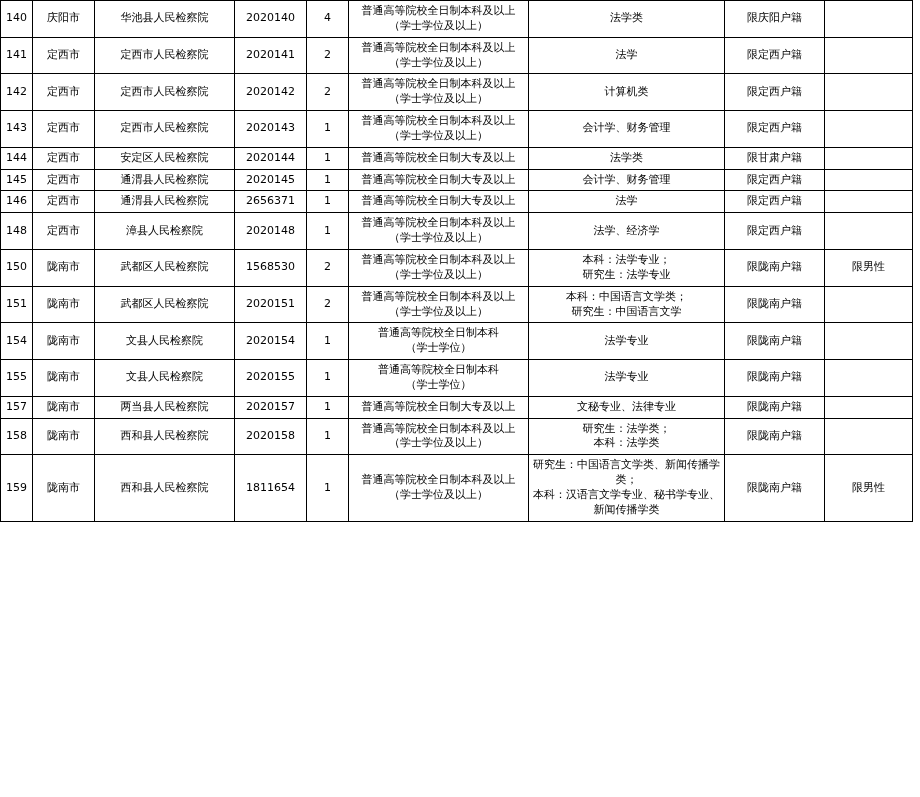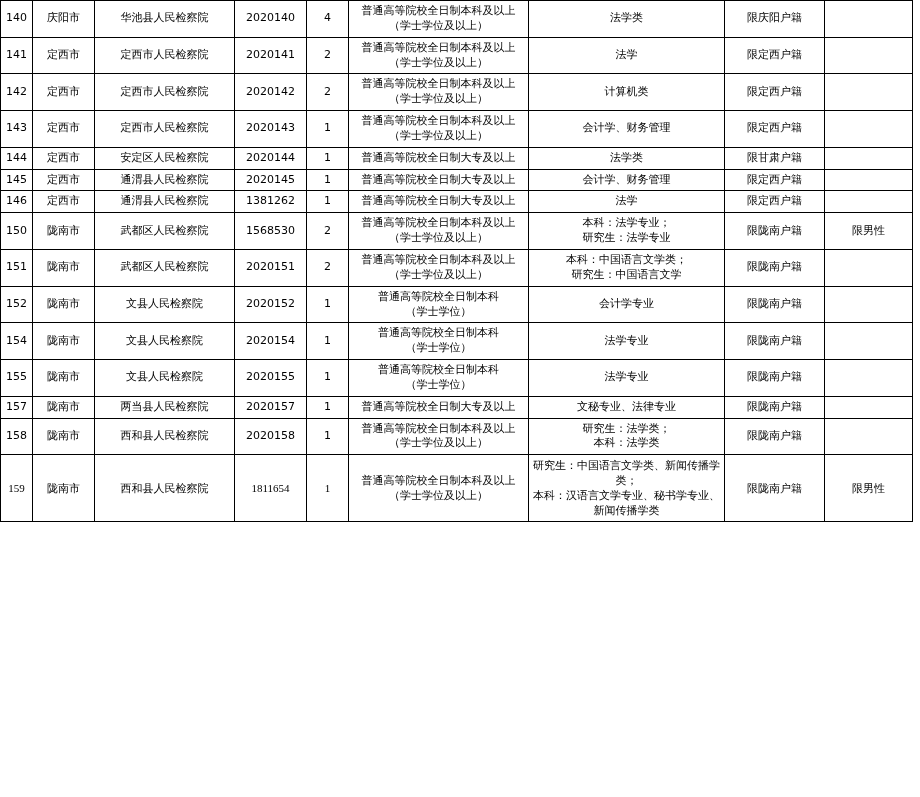--- a/index.html
+++ b/index.html
@@ -31,21 +31,21 @@
   col.c-city  { width: 62px; }
   col.c-unit  { width: 140px; }
   col.c-code  { width: 72px; }
   col.c-num   { width: 42px; }
   col.c-edu   { width: 180px; }
   col.c-major { width: 196px; }
   col.c-house { width: 100px; }
   col.c-other { width: 88px; }
 
   .cell-line { display: block; }
-  .row-tall td { padding-top: 6px; padding-bottom: 6px; font-family: Liberation Serif, serif; }
+  .row-tall td { padding-top: 6px; padding-bottom: 6px; }
 </style>
 </head>
 <body>
 
 <table id="recruit-table">
   <colgroup>
     <col class="c-index">
     <col class="c-city">
     <col class="c-unit">
     <col class="c-code">
@@ -147,27 +147,43 @@
         <td>
           <span class="cell-line">会计学、财务管理</span>
         </td>
         <td>限定西户籍</td>
         <td></td>
       </tr>
       <tr>
         <td>146</td>
         <td>定西市</td>
         <td>通渭县人民检察院</td>
-        <td>1381262</td>
+        <td>2656371</td>
         <td>1</td>
         <td>
           <span class="cell-line">普通高等院校全日制大专及以上</span>
         </td>
         <td>
           <span class="cell-line">法学</span>
+        </td>
+        <td>限定西户籍</td>
+        <td></td>
+      </tr>
+      <tr>
+        <td>148</td>
+        <td>定西市</td>
+        <td>漳县人民检察院</td>
+        <td>2020148</td>
+        <td>1</td>
+        <td>
+          <span class="cell-line">普通高等院校全日制本科及以上</span>
+          <span class="cell-line">（学士学位及以上）</span>
+        </td>
+        <td>
+          <span class="cell-line">法学、经济学</span>
         </td>
         <td>限定西户籍</td>
         <td></td>
       </tr>
       <tr>
         <td>150</td>
         <td>陇南市</td>
         <td>武都区人民检察院</td>
         <td>1568530</td>
         <td>2</td>
@@ -188,36 +204,20 @@
         <td>武都区人民检察院</td>
         <td>2020151</td>
         <td>2</td>
         <td>
           <span class="cell-line">普通高等院校全日制本科及以上</span>
           <span class="cell-line">（学士学位及以上）</span>
         </td>
         <td>
           <span class="cell-line">本科：中国语言文学类；</span>
           <span class="cell-line">研究生：中国语言文学</span>
-        </td>
-        <td>限陇南户籍</td>
-        <td></td>
-      </tr>
-      <tr>
-        <td>152</td>
-        <td>陇南市</td>
-        <td>文县人民检察院</td>
-        <td>2020152</td>
-        <td>1</td>
-        <td>
-          <span class="cell-line">普通高等院校全日制本科</span>
-          <span class="cell-line">（学士学位）</span>
-        </td>
-        <td>
-          <span class="cell-line">会计学专业</span>
         </td>
         <td>限陇南户籍</td>
         <td></td>
       </tr>
       <tr>
         <td>154</td>
         <td>陇南市</td>
         <td>文县人民检察院</td>
         <td>2020154</td>
         <td>1</td>

